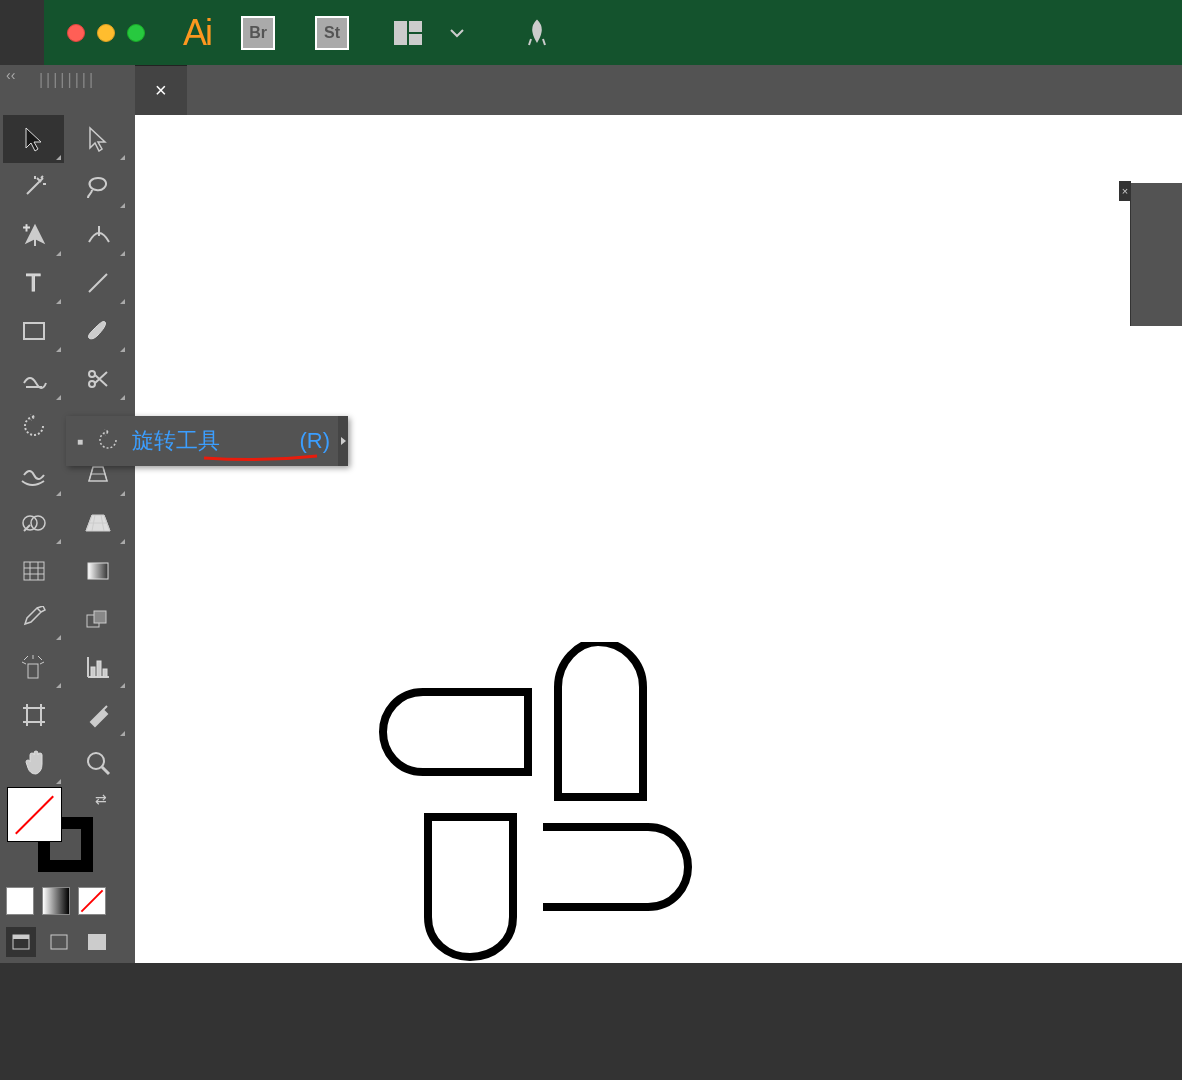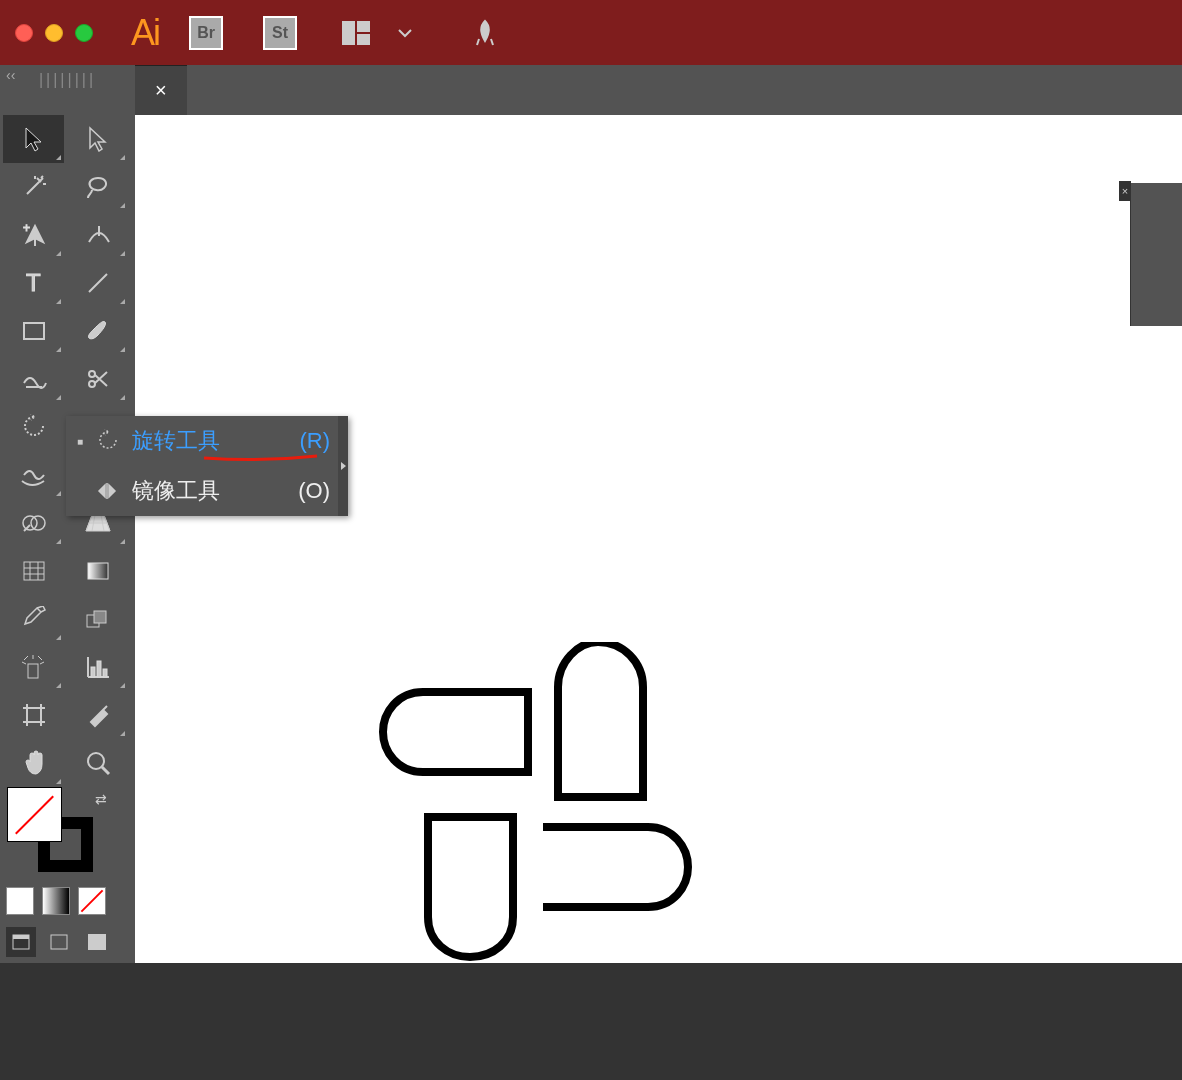--- a/index.html
+++ b/index.html
@@ -1,17 +1,17 @@
 <!DOCTYPE html>
 <html><head>
 <meta charset="utf-8">
 <style>
 * { margin:0; padding:0; box-sizing:border-box; font-family:-apple-system,BlinkMacSystemFont,"Segoe UI",sans-serif; }
 body { width:1182px; height:1080px; background:#333; overflow:hidden; position:relative; }
-.topbar { height:65px; background:#7f1d1d; display:flex; align-items:center; padding-left:8px; gap:8px; }
+.topbar { height:65px; background:#14532d; display:flex; align-items:center; padding-left:16px; gap:8px;margin-left:44px; }
 .traffic { display:flex; gap:12px; margin-right:16px; padding-left:7px; }
 .dot { width:18px; height:18px; border-radius:50%; }
 .dot.red { background:#ff5f56; border:1px solid #e0443e; }
 .dot.yellow { background:#ffbd2e; border:1px solid #dea123; }
 .dot.green { background:#27c93f; border:1px solid #1aab29; }
 .ai-logo { color:#fd971f; font-size:36px; font-weight:400; margin:0 22px 0 14px; letter-spacing:-2px; }
 .top-btn { width:40px; height:40px; display:flex; align-items:center; justify-content:center; color:#ccc; font-size:14px; }
 .top-btn.box { border:2px solid #ffffff; background:#888; font-weight:bold; }
 .top-btn svg { fill:#ccc; }
 .panel-collapse { height:40px; background:#535353; display:flex; align-items:flex-start; justify-content:center; width:135px; }
@@ -366,30 +366,20 @@
   <div class="flyout-row hov">
     <span class="marker">■</span>
     <span class="ico">
         <svg width="24" height="24">
           <path d="M20 11 A8 8 0 1 1 12 3 M12 3 L9 0 M12 3 L9 6" stroke="#ccc" stroke-width="1.5" fill="none" stroke-dasharray="2 2"></path>
         </svg>
       </span>
     <span class="lbl">旋转工具</span>
     <span class="key">(R)</span>
   </div>
-  <div class="flyout-row">
-    <span class="marker"></span>
-    <span class="ico">
-        <svg width="24" height="24">
-          <path d="M11 4 L11 20 M9 6 L3 12 L9 18 Z M13 6 L19 12 L13 18 Z" stroke="#ccc" stroke-width="1.5" fill="#ccc"></path>
-        </svg>
-      </span>
-    <span class="lbl">镜像工具</span>
-    <span class="key">(O)</span>
-  </div>
   <div class="flyout-side"></div>
 </div>
 
 <div class="red-under">
   <svg width="120" height="10">
       <path d="M2 4 Q60 8 115 2"></path>
     </svg>
 </div>
 
 <div class="side-peek">

